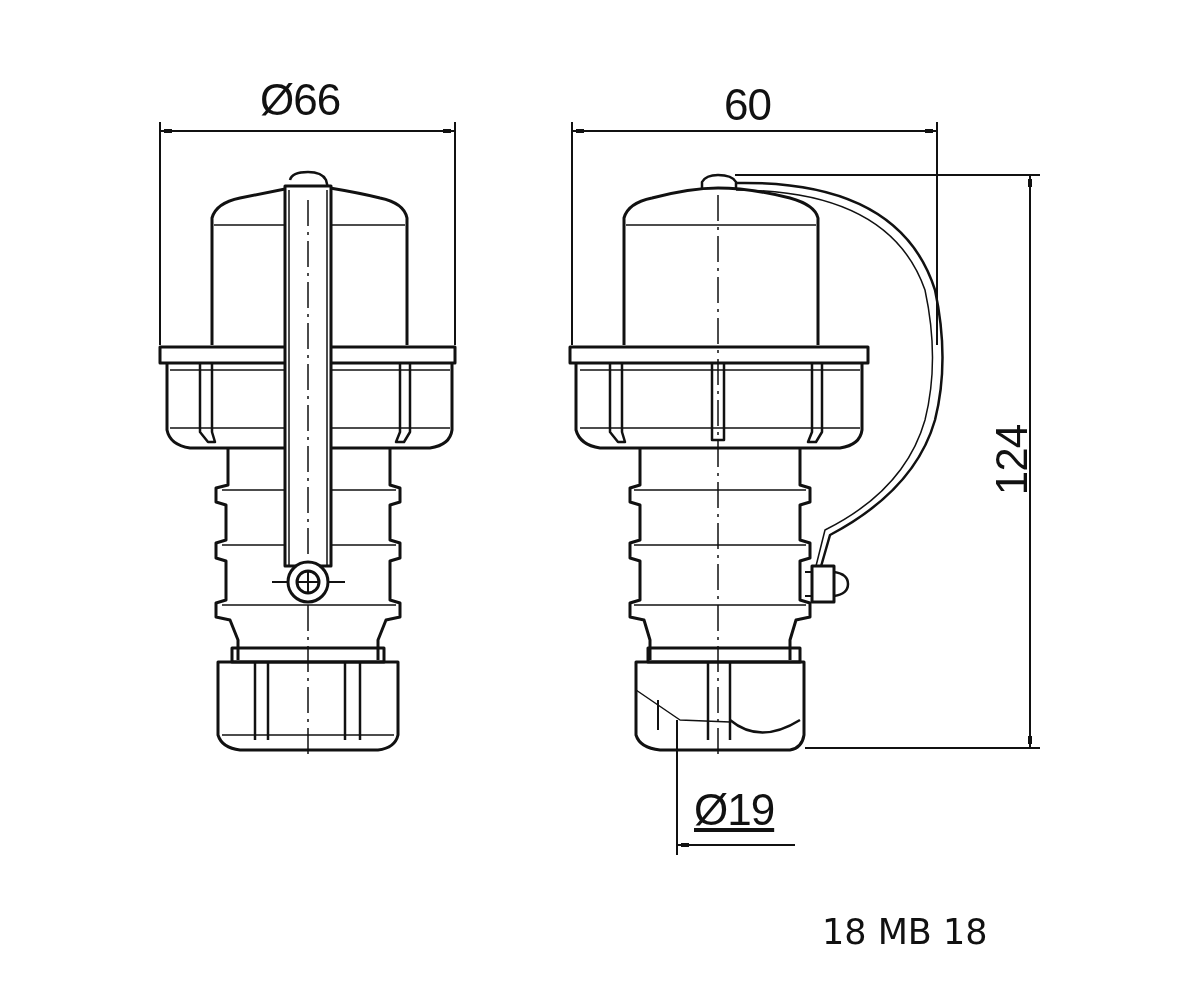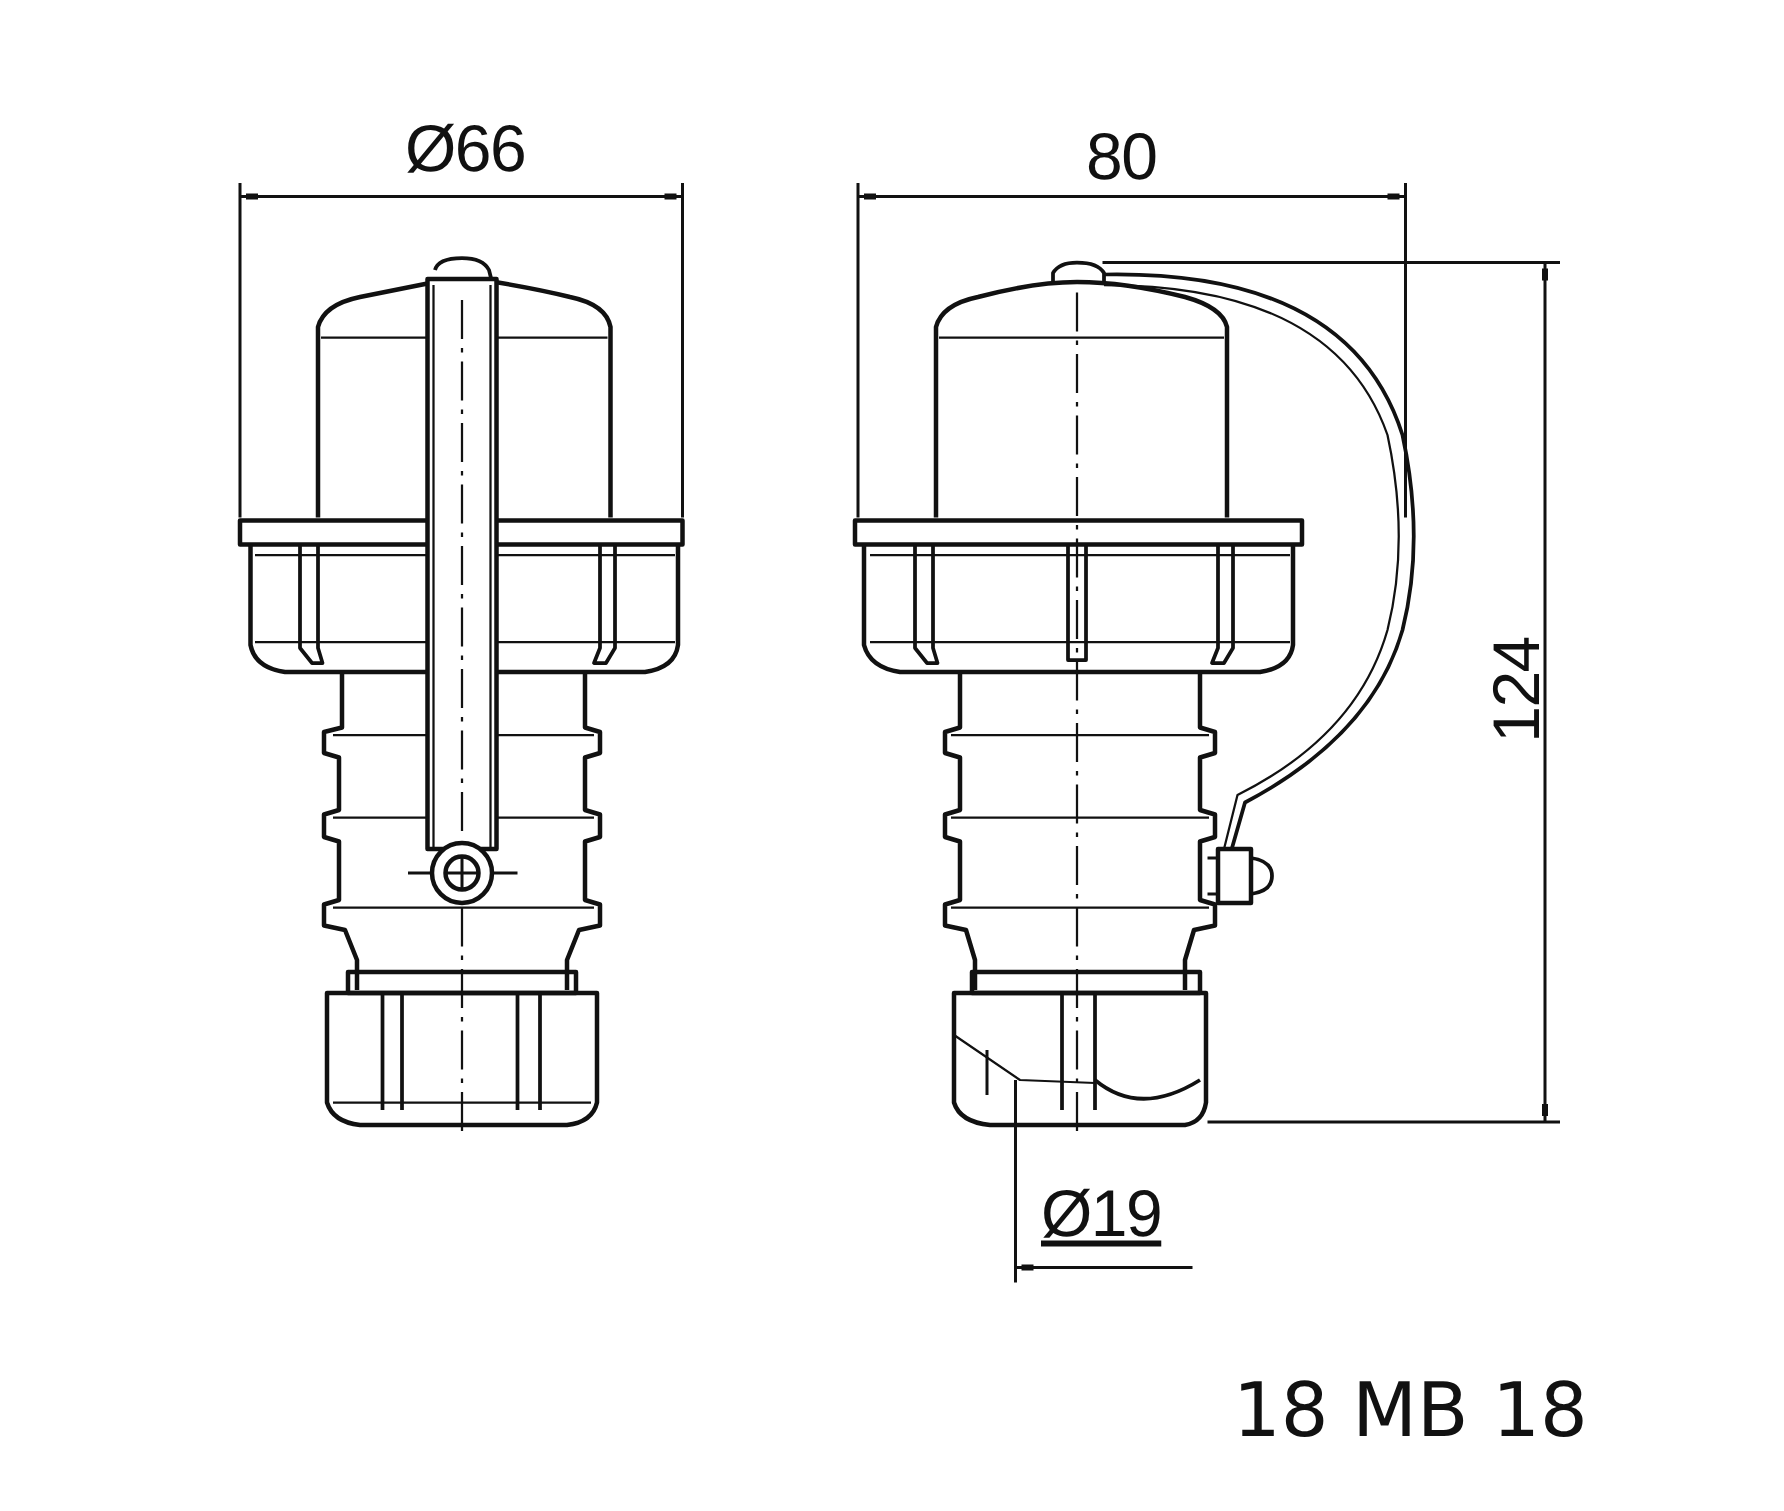--- a/index.html
+++ b/index.html
@@ -1,19 +1,19 @@
 <!DOCTYPE html>
 <html><head>
 <meta charset="utf-8">
 <style>
   html, body { margin:0; padding:0; background:#ffffff; }
   body { width:1189px; height:1007px; position:relative; overflow:hidden; font-family:"Liberation Sans", sans-serif; }
   #drawing { position:absolute; left:0; top:0; }
   .dim-label { position:absolute; font-family:"Liberation Sans", sans-serif; color:#111; font-size:44px; line-height:1; letter-spacing:-1px; }
-  .model { position:absolute; font-family:"DejaVu Sans", sans-serif; color:#111; font-size:50px; line-height:1; }
+  .model { position:absolute; font-family:"DejaVu Sans", sans-serif; color:#111; font-size:35px; line-height:1; }
   .rot { transform-origin:center center; transform:rotate(-90deg); }
 </style>
 </head>
 <body>
 
 <svg id="drawing" width="1189" height="1007" viewBox="0 0 1189 1007" xmlns="http://www.w3.org/2000/svg" fill="none" stroke="#111" stroke-width="3" stroke-linejoin="round">
 
   <g>
 
     <g stroke-width="2">
@@ -121,18 +121,18 @@
 
     <rect x="812" y="566" width="22" height="36" fill="#fff"></rect>
     <path d="M834,572 Q848,574 848,584 Q848,594 834,596" stroke-width="2.5"></path>
     <line x1="805" y1="572" x2="812" y2="572" stroke-width="2"></line>
     <line x1="805" y1="596" x2="812" y2="596" stroke-width="2"></line>
 
     <line x1="718" y1="195" x2="718" y2="760" stroke-width="1.5" stroke-dasharray="26,6,3,6"></line>
   </g>
 </svg>
 
-<div class="dim-label" style="left:270px; top:78px;">Ø66</div>
-<div class="dim-label" style="left:724px; top:83px;">80</div>
+<div class="dim-label" style="left:260px; top:78px;">Ø66</div>
+<div class="dim-label" style="left:724px; top:83px;">60</div>
 <div class="dim-label rot" style="left:969px; top:438px; width:86px; text-align:center;">124</div>
 <div class="dim-label" style="left:694px; top:788px;text-decoration:underline;">Ø19</div>
 
 <div class="model" style="left:822px; top:915px;">18 MB 18</div>
 
 </body></html>

